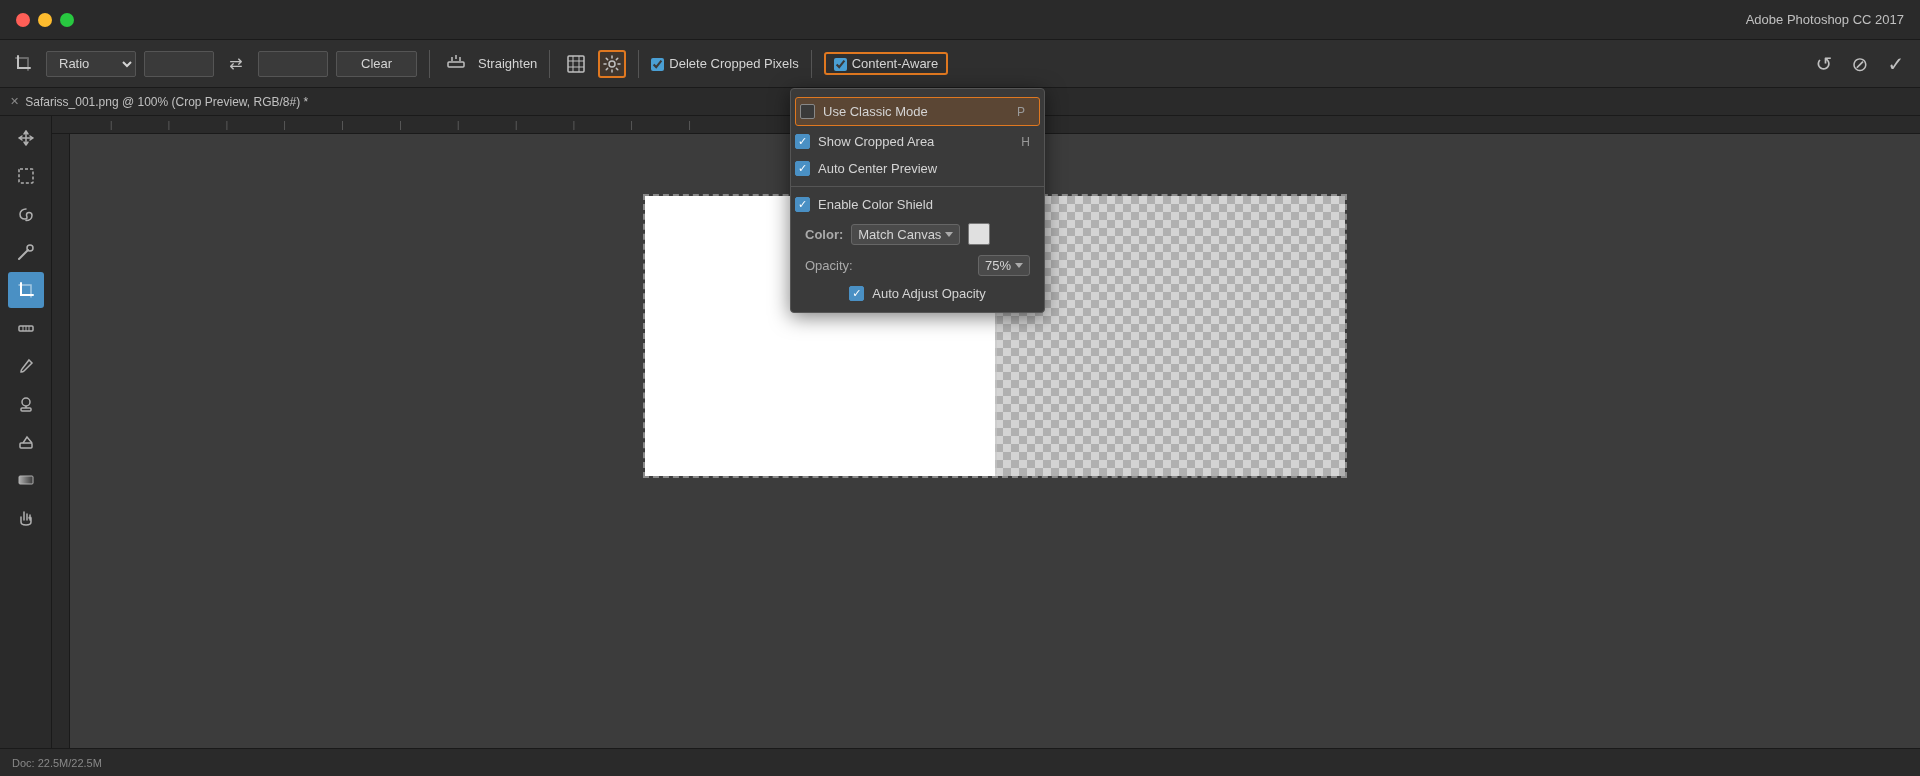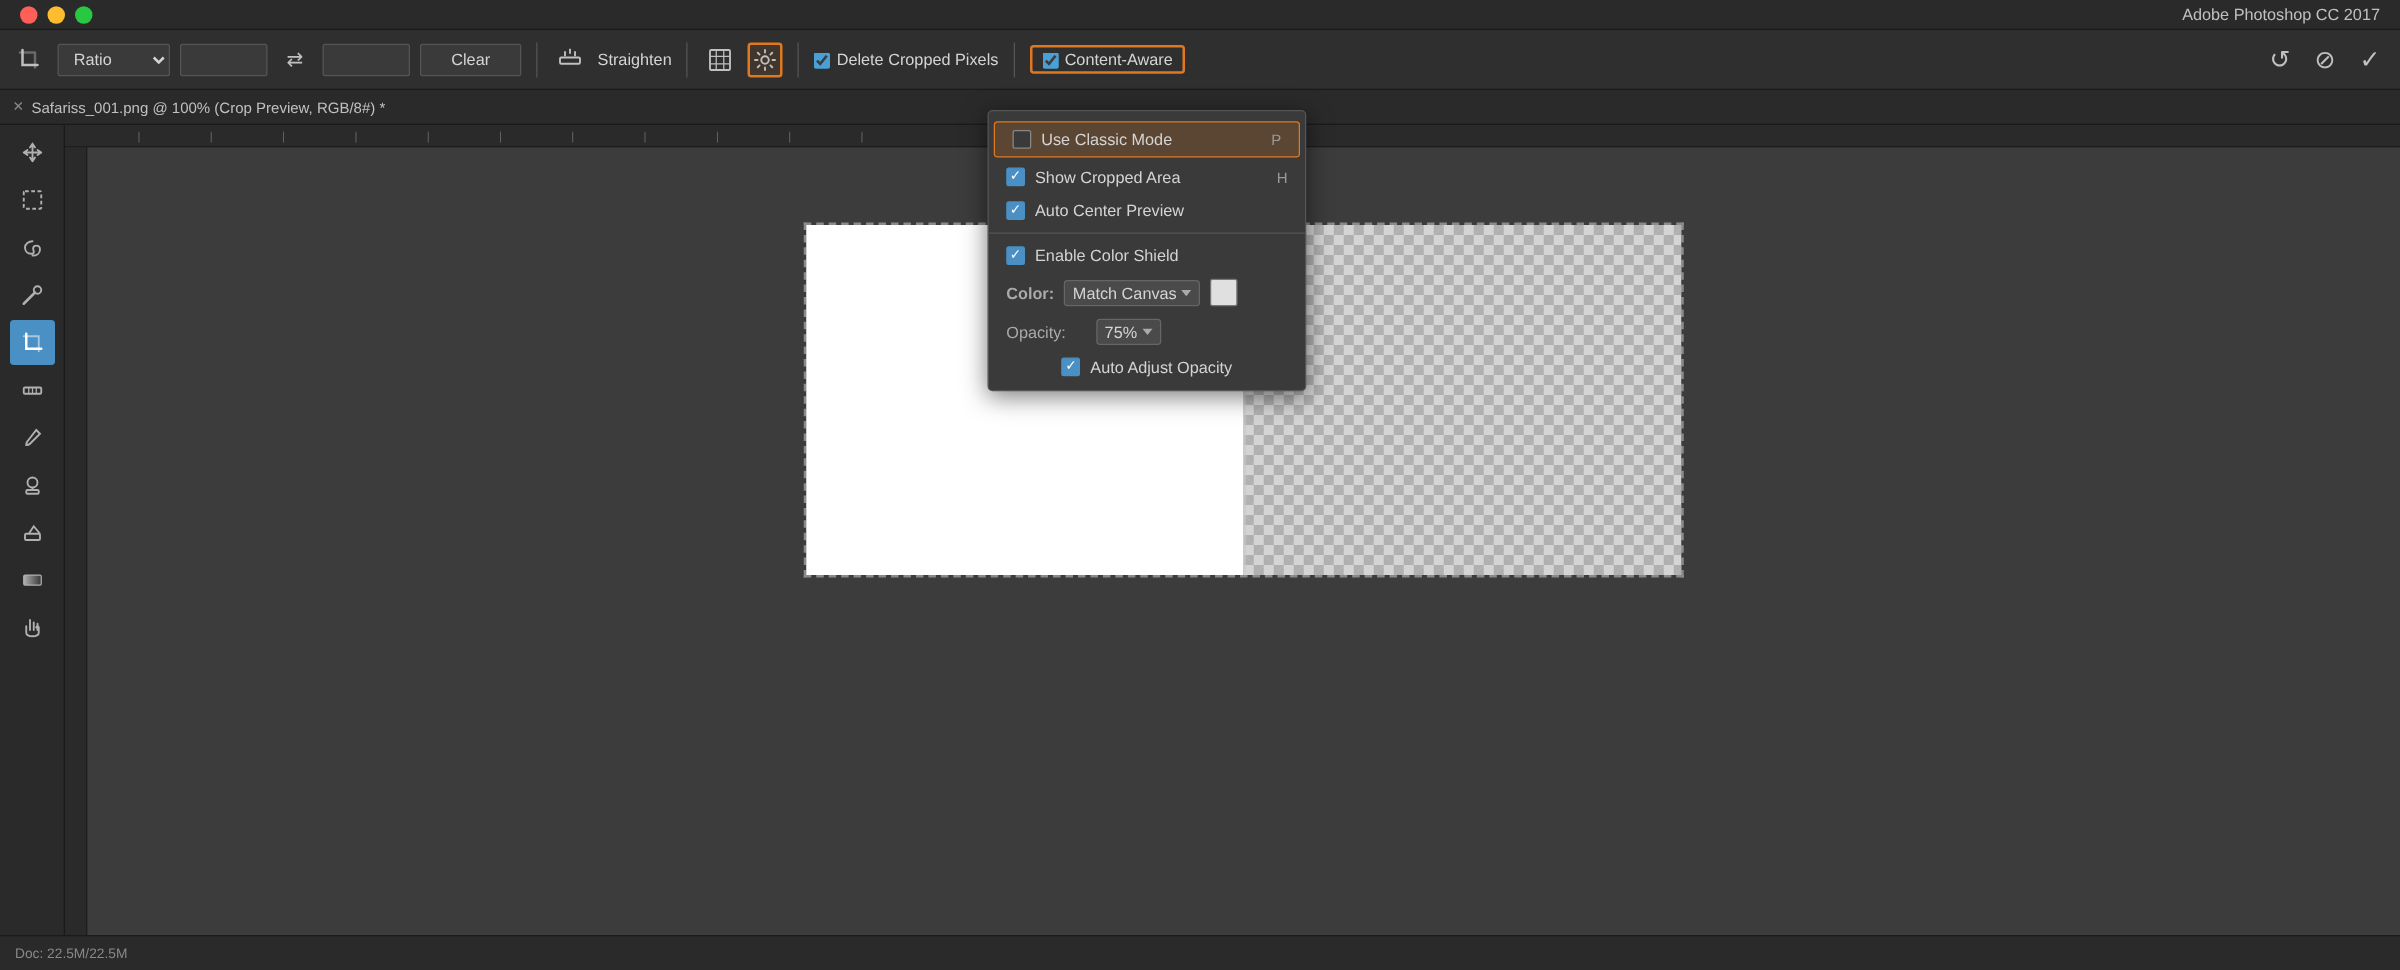--- a/index.html
+++ b/index.html
@@ -10,21 +10,21 @@
       font-family: -apple-system, 'Helvetica Neue', Arial, sans-serif;
       font-size: 13px;
       color: #d4d4d4;
       overflow: hidden;
       position: relative;
     }
 
     
     .title-bar {
       width: 100%;
-      height: 24px;
+      height: 40px;
       background: #2a2a2a;
       display: flex;
       align-items: center;
       justify-content: space-between;
       padding: 0 16px;
       border-bottom: 1px solid #1a1a1a;
     }
     .title-bar-left {
       display: flex;
       align-items: center;
@@ -241,21 +241,21 @@
       background: #3a3a3a;
       border: 1px solid #555;
       border-radius: 4px;
       box-shadow: 0 4px 20px rgba(0,0,0,0.5);
       z-index: 100;
       padding: 6px 0;
     }
     .menu-item {
       display: flex;
       align-items: center;
-      padding: 6px 14px;
+      padding: 6px 4px;
       cursor: pointer;
       font-size: 13px;
       color: #d4d4d4;
       gap: 8px;
       position: relative;
     }
     .menu-item.highlighted {
       background: rgba(224,120,32,0.2);
       border: 1px solid #e07820;
       border-radius: 3px;
@@ -321,23 +321,24 @@
       width: 22px;
       height: 22px;
       background: #e0e0e0;
       border: 1px solid #777;
       border-radius: 2px;
     }
     .opacity-row {
       display: flex;
       align-items: center;
       padding: 5px 14px;
-      gap: 24px;
-      font-size: 13px;
-      color: #d4d4d4;
+      gap: 11px;
+      font-size: 13px;
+      color: #d4d4d4;
+      justify-content: space-between;
     }
     .opacity-label { color: #aaa; }
     .opacity-dropdown {
       background: #4a4a4a;
       border: 1px solid #666;
       color: #d4d4d4;
       font-size: 13px;
       padding: 2px 6px;
       border-radius: 3px;
       cursor: pointer;

